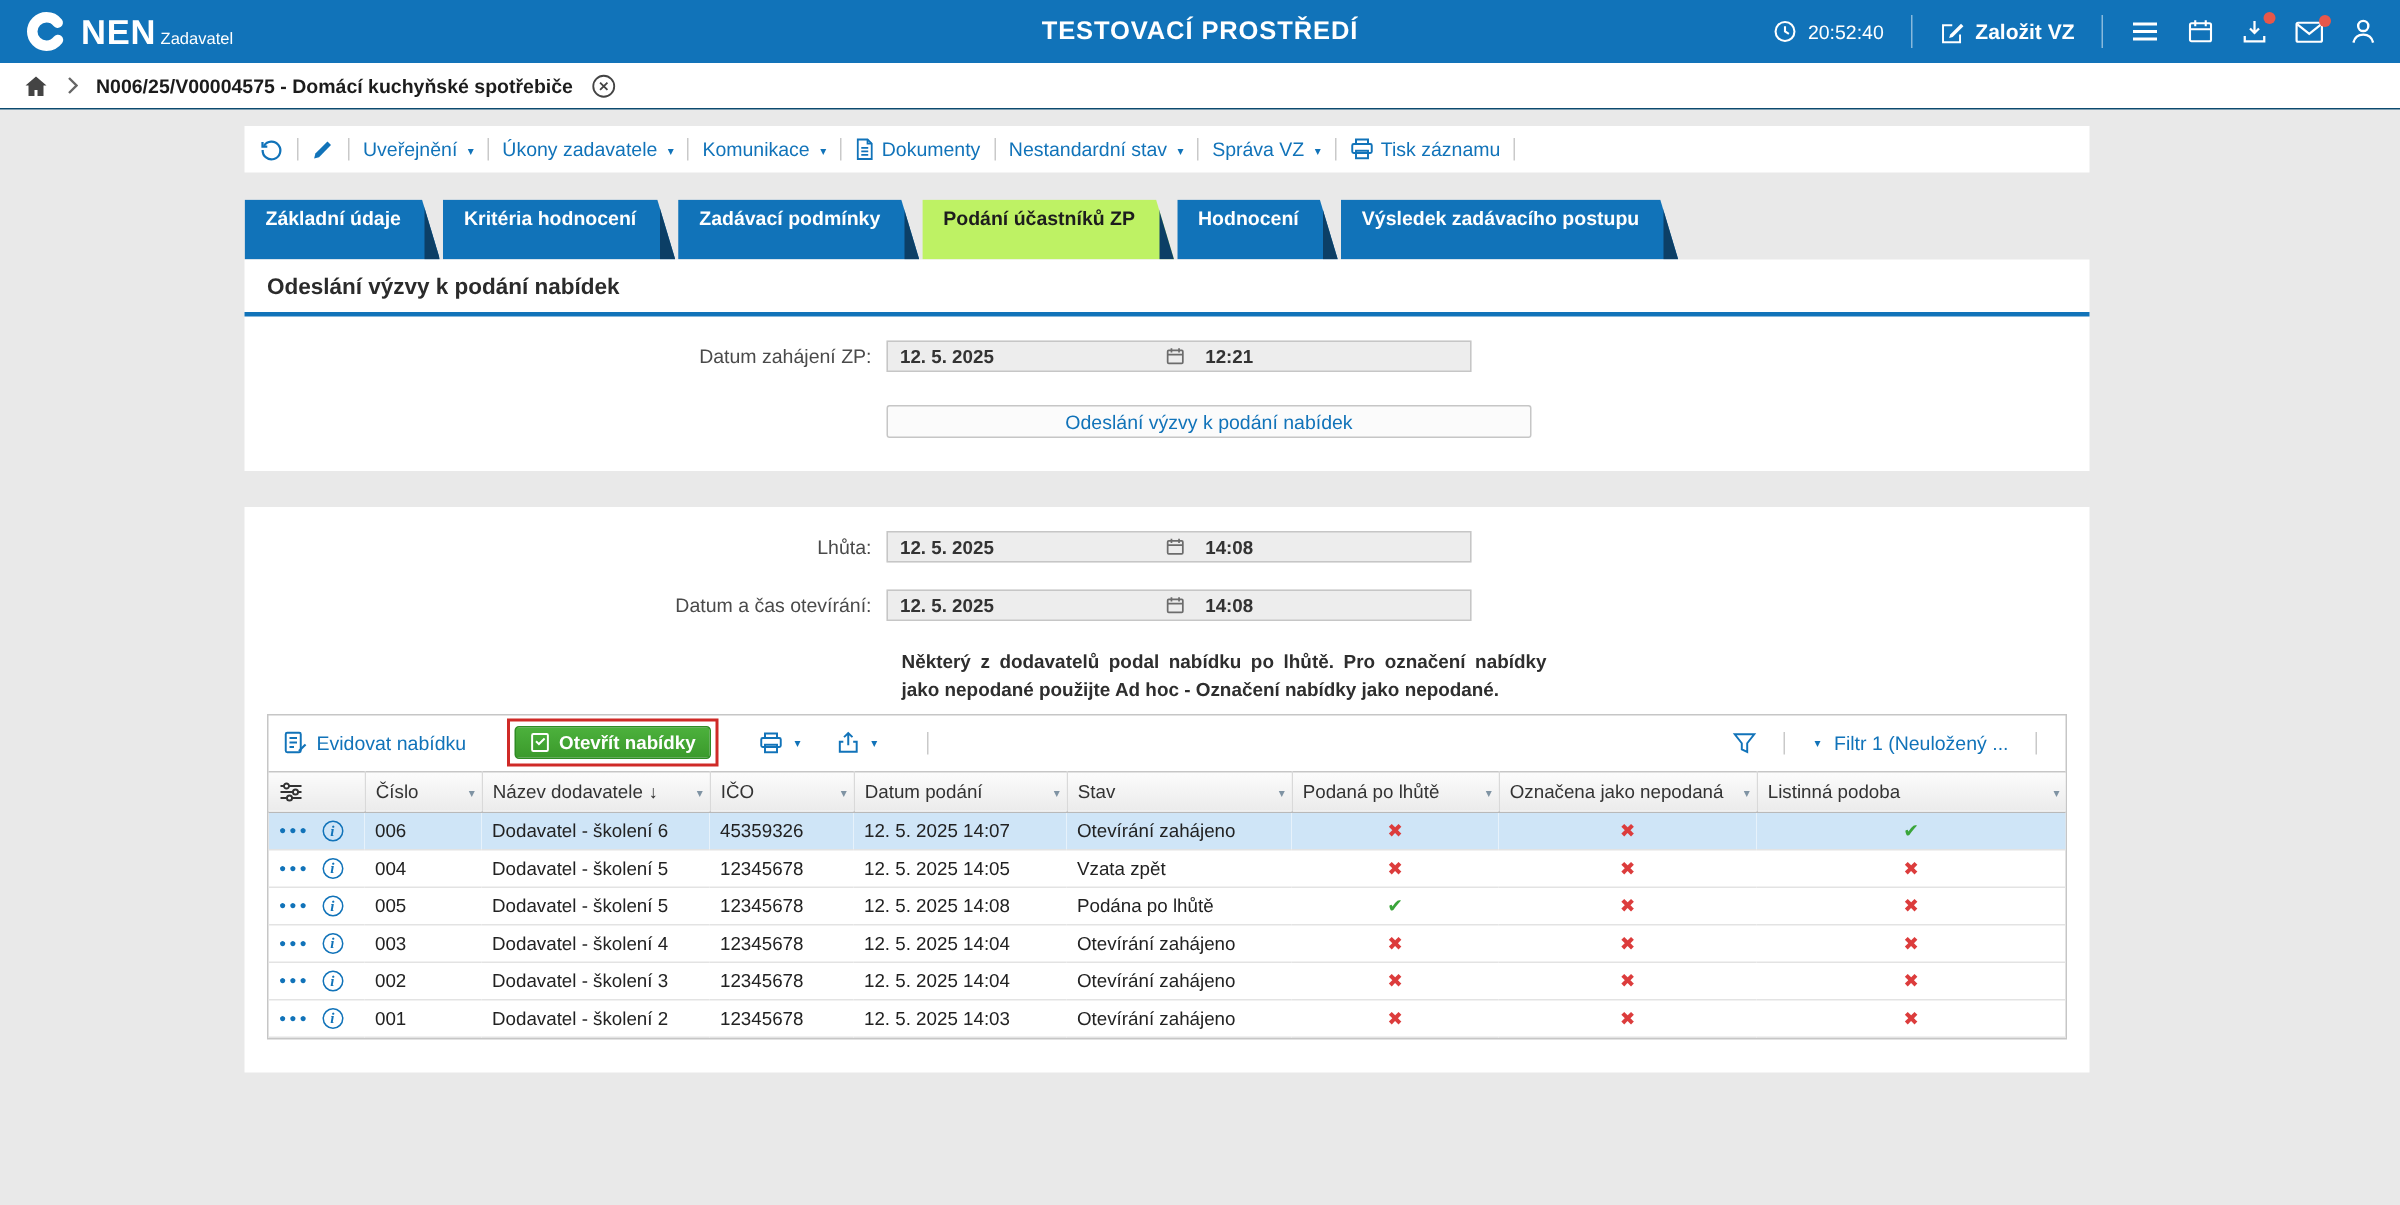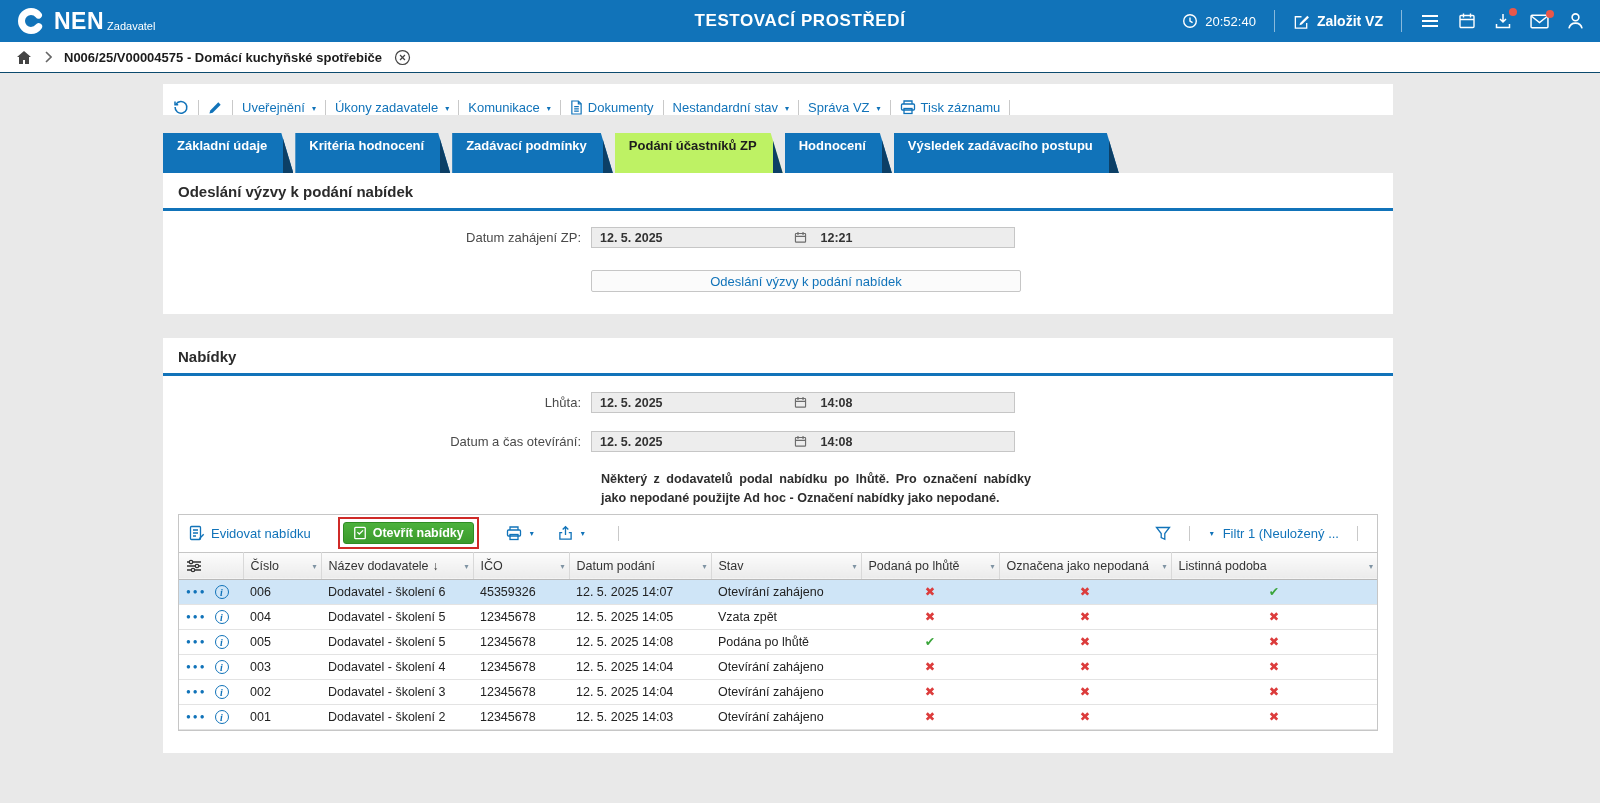--- a/index.html
+++ b/index.html
@@ -24,40 +24,40 @@
   
   .breadcrumb { height:31px; background:#fff; display:flex; align-items:center; gap:12px; padding:0 16px; border-bottom:1px solid #0c4a6e; }
   .bc-home,.bc-chevron,.bc-close { display:flex; color:#444; cursor:pointer; }
   .bc-chevron { color:#666; cursor:default; }
   .bc-text { font-weight:bold; font-size:13px; color:#1c1c1c; }
 
   
   .content { width:1230px; margin-left:163px; }
 
   
-  .cmd-strip { margin-top:11px; background:#fff; height:31px; display:flex; align-items:flex-end; padding:0 10px; color:#1173b9; }
+  .cmd-strip { margin-top:11px; background:#fff; height:31px; display:flex; align-items:center; padding:0 10px; color:#1173b9; }
   .divider { width:1px; height:15px; background:#c9c9c9; margin:0 9px; }
   .icon-link { display:flex; align-items:center; color:#1173b9; cursor:pointer; }
   .tool-link { display:flex; align-items:center; gap:5px; color:#1173b9; font-size:13px; cursor:pointer; }
   .caret { font-size:8px; line-height:1; margin-left:2px; position:relative; top:1px; }
 
   
   .tabs { display:flex; margin-top:18px; }
   .tab { position:relative; height:40px; line-height:26px; background:#1173b9; color:#fff; font-weight:bold; font-size:13px; padding:0 26px 0 14px; margin-right:2px; clip-path:polygon(0 0, calc(100% - 12px) 0, 100% 100%, 0 100%); cursor:pointer; }
   .tab::after { content:""; position:absolute; top:0; right:0; width:10px; height:100%; background:#0c3f66; }
   .tab.active { background:#bef264; color:#1d1d1d; }
 
   
   .panel { background:#fff; }
   .panel + .panel { margin-top:24px; }
   .panel-head { padding:10px 15px 8px; font-size:15px; font-weight:bold; color:#2b2b2b; border-bottom:3px solid #1173b9; }
   .panel-body { padding:16px 0 22px; }
   .frow { display:flex; align-items:center; margin-bottom:18px; }
   .flabel { width:428px; text-align:right; padding-right:10px; color:#4a4a4a; font-size:13px; }
-  .ig { width:424px; height:21px; background:#ededed; border:1px solid #c6c6c6; display:flex; align-items:center; font-size:12.5px; font-weight:bold; color:#333; cursor:text; }
+  .ig { width:390px; height:21px; background:#ededed; border:1px solid #c6c6c6; display:flex; align-items:center; font-size:12.5px; font-weight:bold; color:#333; cursor:text; }
   .ig .d { flex:1; padding-left:8px; }
   .ig .cal { color:#6c6c6c; display:flex; margin-right:6px; cursor:pointer; }
   .ig .t { flex:1; padding-left:8px; }
   .btn-row { margin-top:22px; margin-bottom:2px; }
   .wide-btn { width:430px; height:22px; background:#fbfbfb; border:1px solid #c6c6c6; border-radius:2px; color:#1173b9; font-size:13px; font-family:inherit; cursor:pointer; }
   .warning { margin-left:438px; width:430px; font-weight:bold; font-size:12.6px; color:#2e2e2e; text-align:justify; line-height:1.5; margin-bottom:6px; }
 
   
   .offers-title { margin:20px 0 8px 15px; font-size:14.5px; font-weight:bold; color:#222; }
   .grid-box { margin:0 15px; border:1px solid #c6c6c6; background:#fff; }
@@ -263,21 +263,20 @@
         </div>
       </div>
       <div class="frow btn-row" style="margin-bottom:0;">
         <span class="flabel"></span>
         <button class="wide-btn">Odeslání výzvy k podání nabídek</button>
       </div>
     </div>
   </section>
 
   <section class="panel">
-    <div class="panel-head">Nabídky</div>
     <div class="panel-body">
       <div class="frow">
         <span class="flabel">Lhůta:</span>
         <div class="ig">
           <span class="d">12. 5. 2025</span>
           <span class="cal">
             <svg width="13" height="13" viewBox="0 0 18 18" fill="none" stroke="currentColor" stroke-width="1.6">
                 <rect x="2" y="3.5" width="14" height="12" rx="1"></rect>
                 <path d="M2 7.5h14M5.5 1.5v4M12.5 1.5v4"></path>
               </svg>

